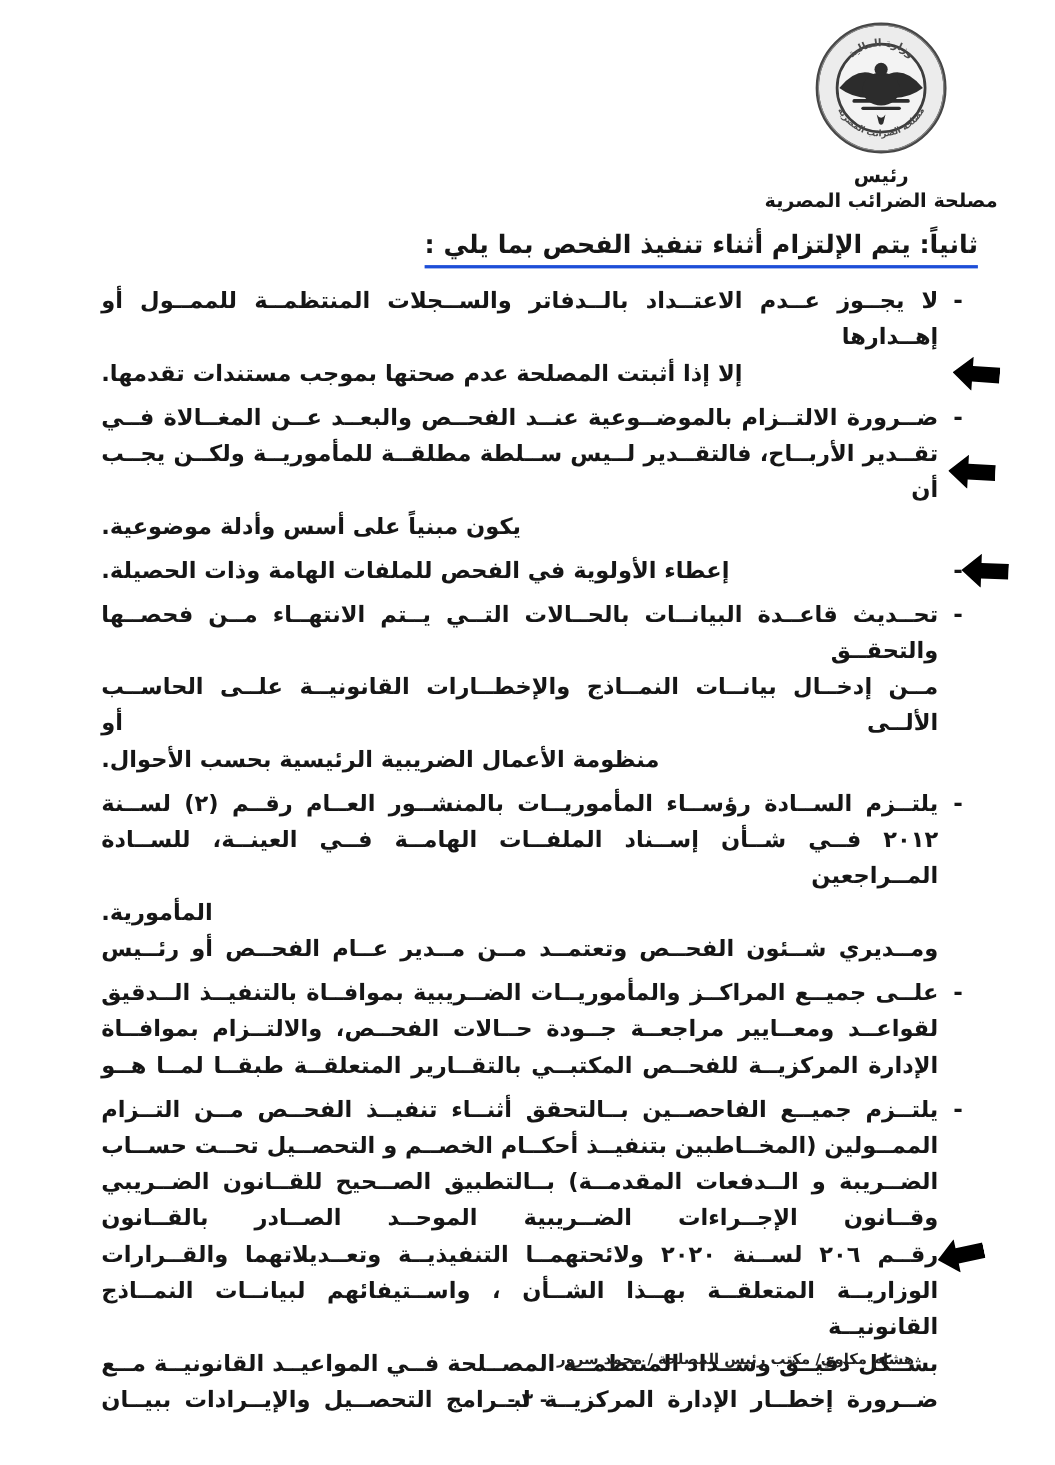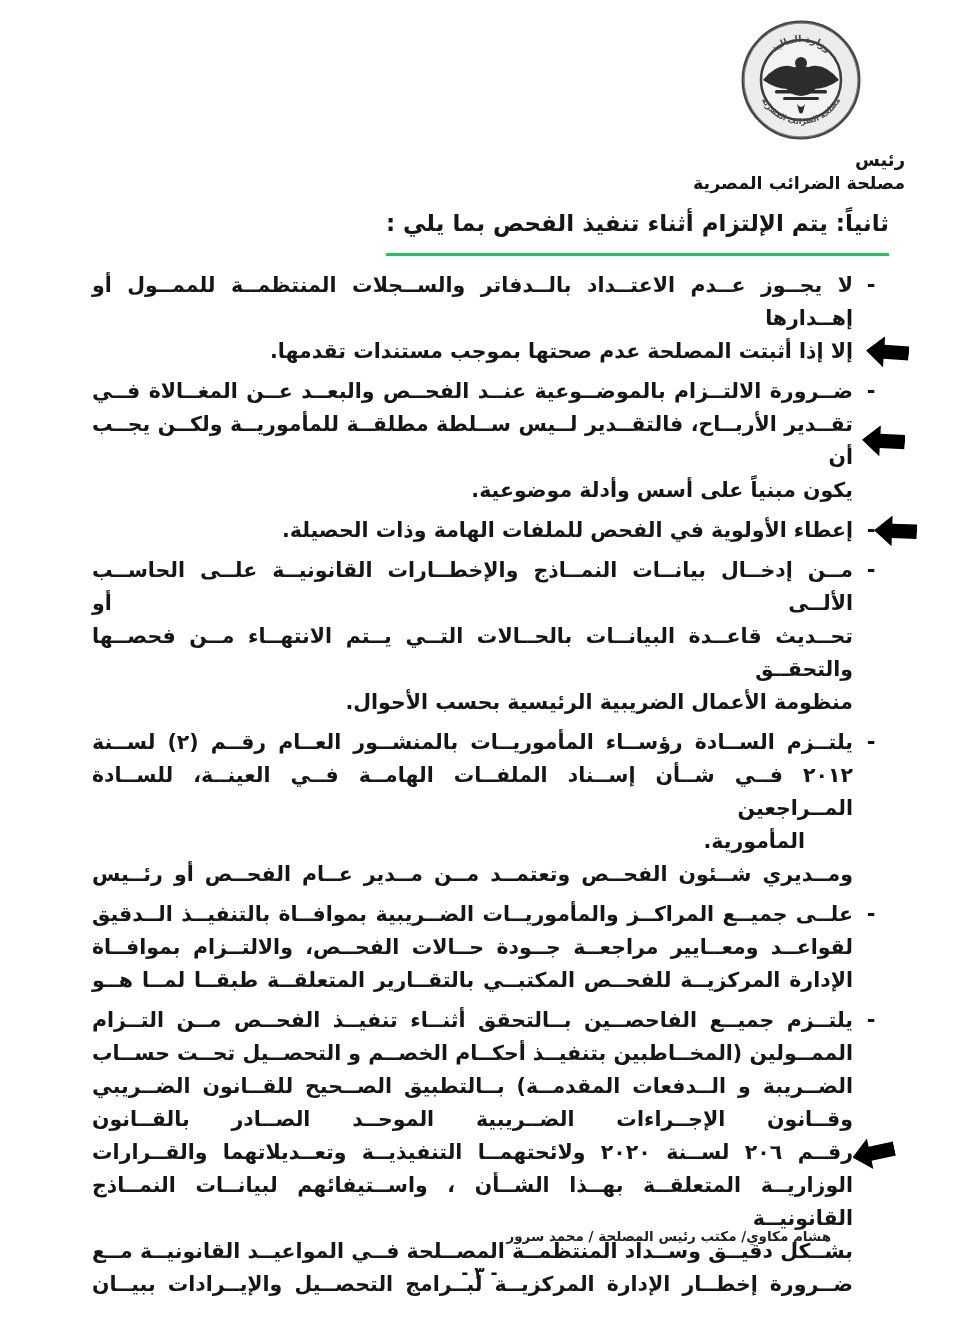--- a/index.html
+++ b/index.html
@@ -8,48 +8,48 @@
     background:#ffffff;
     font-family:"DejaVu Sans",sans-serif;
     color:#161616;
     direction:rtl;
   }
   .page{position:absolute;inset:0;}
 
   
   .seal{position:absolute;top:18px;right:96px;width:124px;height:124px;}
   .letterhead{
-    position:absolute;top:148px;right:54px;width:240px;
-    text-align:right;font-weight:700;line-height:1.35;
+    position:absolute;top:148px;right:38px;width:240px;
+    text-align:center;font-weight:700;line-height:1.35;
   }
   .letterhead .role{font-size:18px;}
   .letterhead .authority{font-size:17.5px;letter-spacing:0.5px;}
 
   
   .content{position:absolute;top:210px;right:70px;left:92px;}
   .title-wrap{text-align:right;margin-bottom:13px;}
   .section-title{
     display:inline-block;font-size:23px;font-weight:700;
-    border-bottom:3px solid #22c55e;padding-bottom:17px;
+    border-bottom:3px solid #1d4ed8;padding-bottom:5px;
   }
   .bullet-list{}
   .bullet-item{display:flex;align-items:flex-start;margin-bottom:7px;}
   .bullet-marker{
     flex:0 0 36px;text-align:center;font-weight:700;font-size:21px;
     line-height:33px;
   }
   .bullet-body{flex:1 1 auto;min-width:0;}
   .text-line{
     position:relative;font-size:20.5px;font-weight:700;line-height:33px;
     white-space:nowrap;
   }
   .text-line.just{
     white-space:normal;text-align:justify;text-align-last:justify;
   }
-  .text-line.flush{text-align:right;}
+  .text-line.flush{text-align:left;}
   .text-line.indent{padding-right:48px;}
 
   
   .arrow{
     position:absolute;top:50%;width:43px;height:31px;background:#000;
     clip-path:polygon(0 50%,42% 0,42% 27%,100% 27%,100% 73%,42% 73%,42% 100%);
   }
   .arrow-1{right:-56px;transform:translateY(-50%) rotate(4deg);}
   .arrow-2{right:-52px;transform:translateY(-50%) rotate(3deg);}
   .arrow-3{right:-64px;transform:translateY(-50%) rotate(2deg);}
@@ -123,22 +123,22 @@
         </div>
         <div class="bullet-item">
           <div class="bullet-marker">-</div>
           <div class="bullet-body">
             <div class="text-line flush">إعطاء الأولوية في الفحص للملفات الهامة وذات الحصيلة.<span class="arrow arrow-3" style="background: rgb(0, 0, 0);"></span></div>
           </div>
         </div>
         <div class="bullet-item">
           <div class="bullet-marker">-</div>
           <div class="bullet-body">
+            <div class="text-line just">تحــديث قاعــدة البيانــات بالحــالات التــي يــتم الانتهــاء مــن فحصــها والتحقــق</div>
             <div class="text-line just">مــن إدخــال بيانــات النمــاذج والإخطــارات القانونيــة علــى الحاســب الألــى أو</div>
-            <div class="text-line just">تحــديث قاعــدة البيانــات بالحــالات التــي يــتم الانتهــاء مــن فحصــها والتحقــق</div>
             <div class="text-line flush">منظومة الأعمال الضريبية الرئيسية بحسب الأحوال.</div>
           </div>
         </div>
         <div class="bullet-item">
           <div class="bullet-marker">-</div>
           <div class="bullet-body">
             <div class="text-line just">يلتــزم الســادة رؤســاء المأموريــات بالمنشــور العــام رقــم (٢) لســنة</div>
             <div class="text-line just">٢٠١٢ فــي شــأن إســناد الملفــات الهامــة فــي العينــة، للســادة المــراجعين</div>
             <div class="text-line flush indent">المأمورية.</div>
             <div class="text-line just">ومــديري شــئون الفحــص وتعتمــد مــن مــدير عــام الفحــص أو رئــيس</div>

